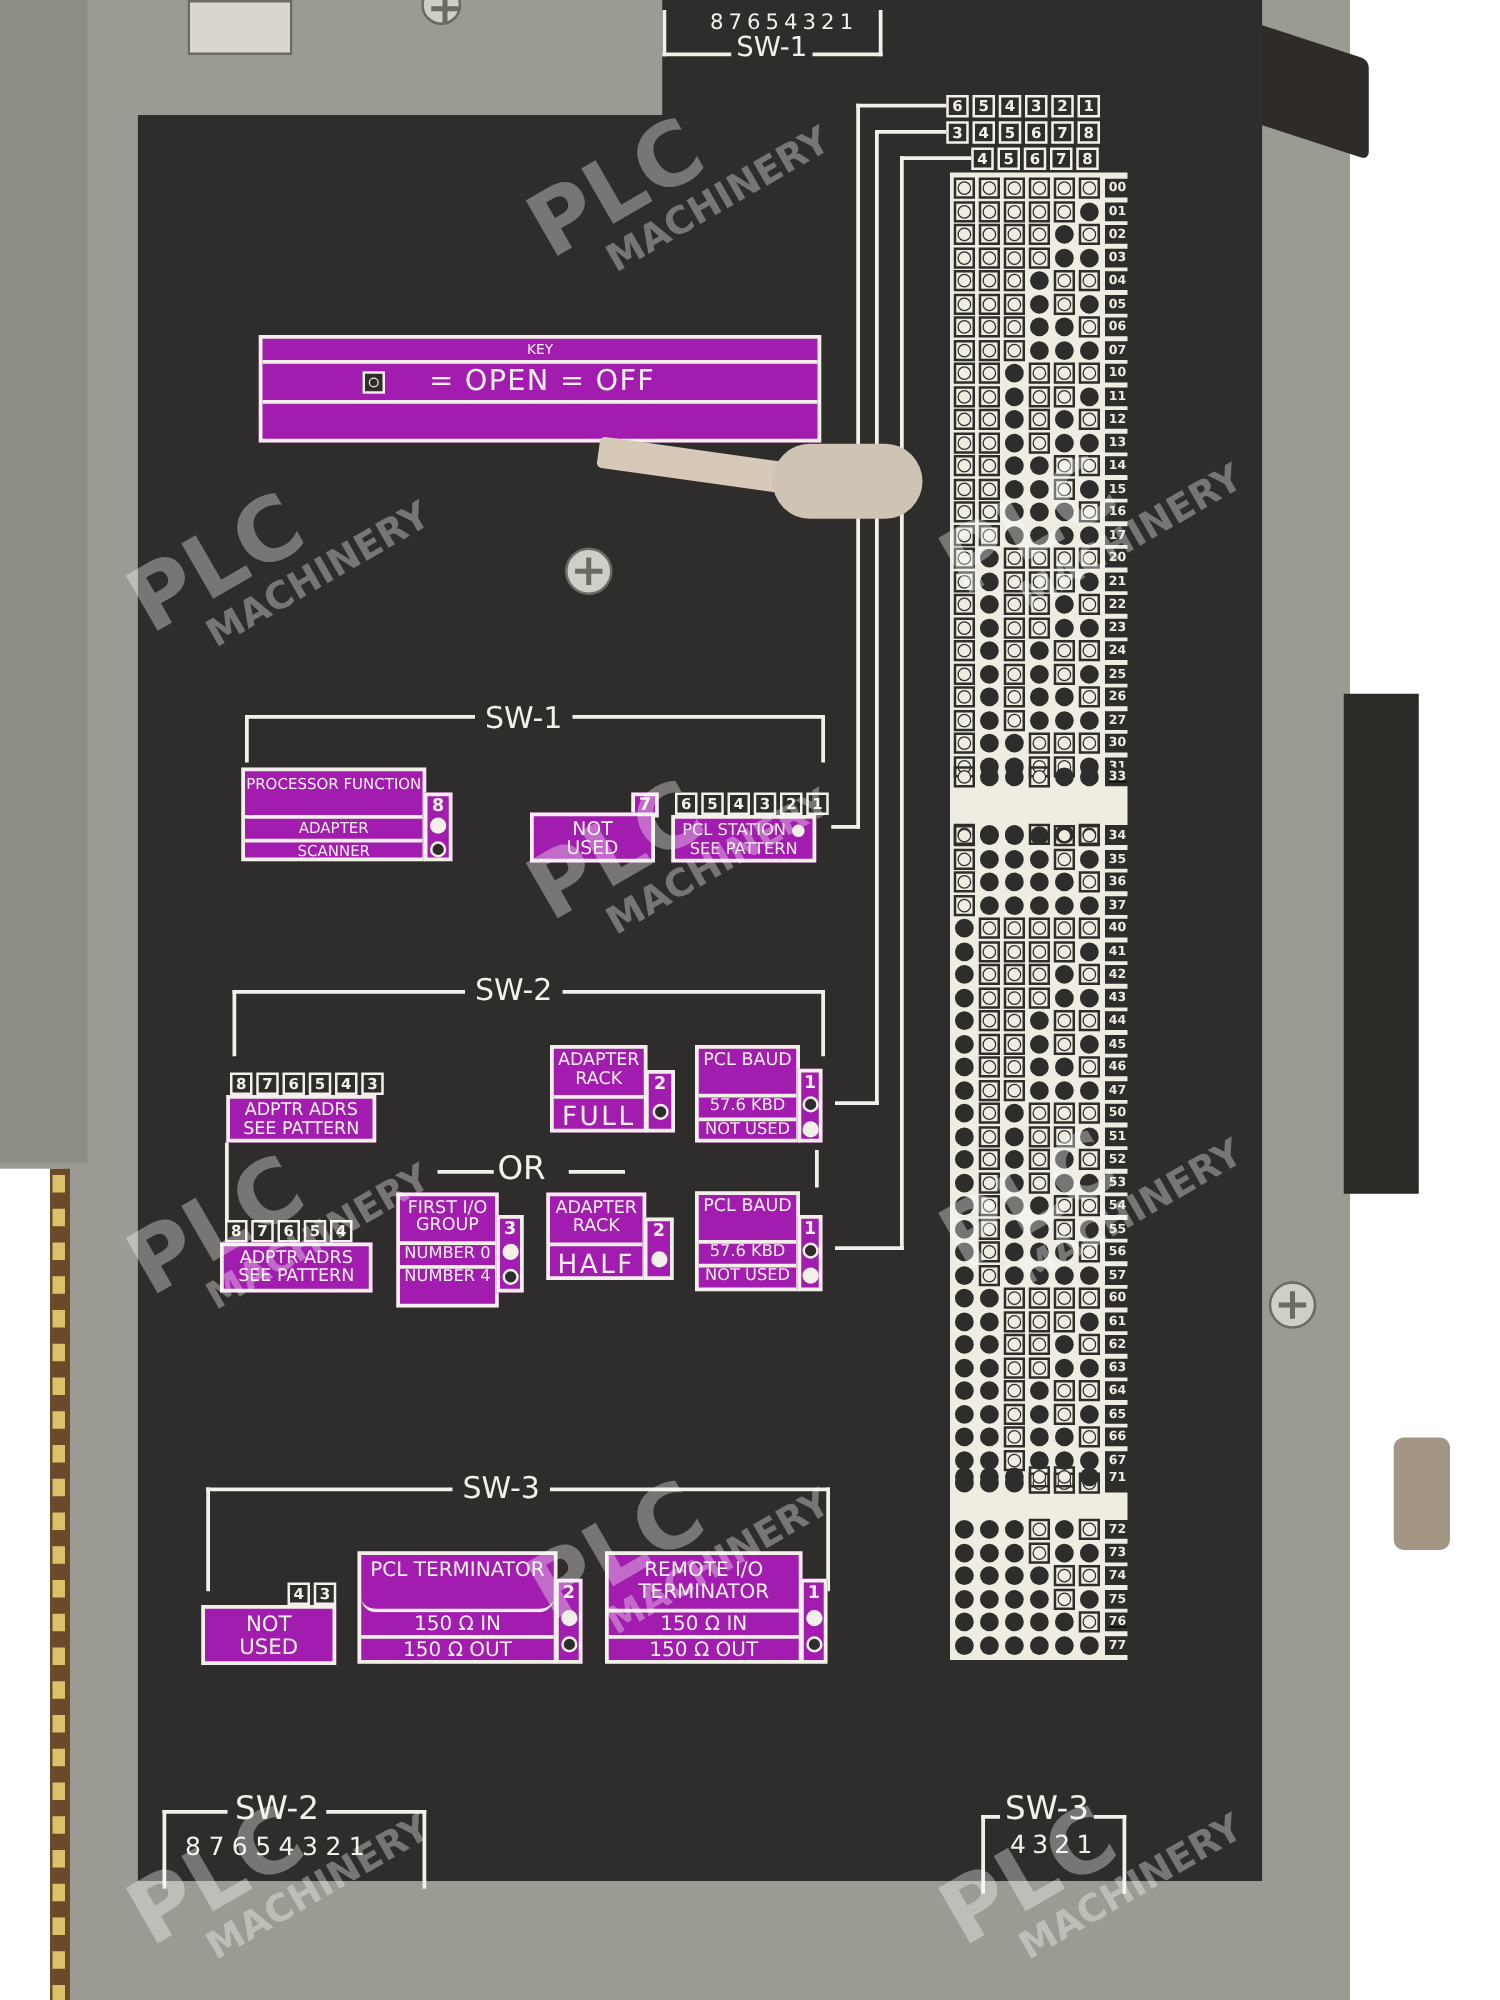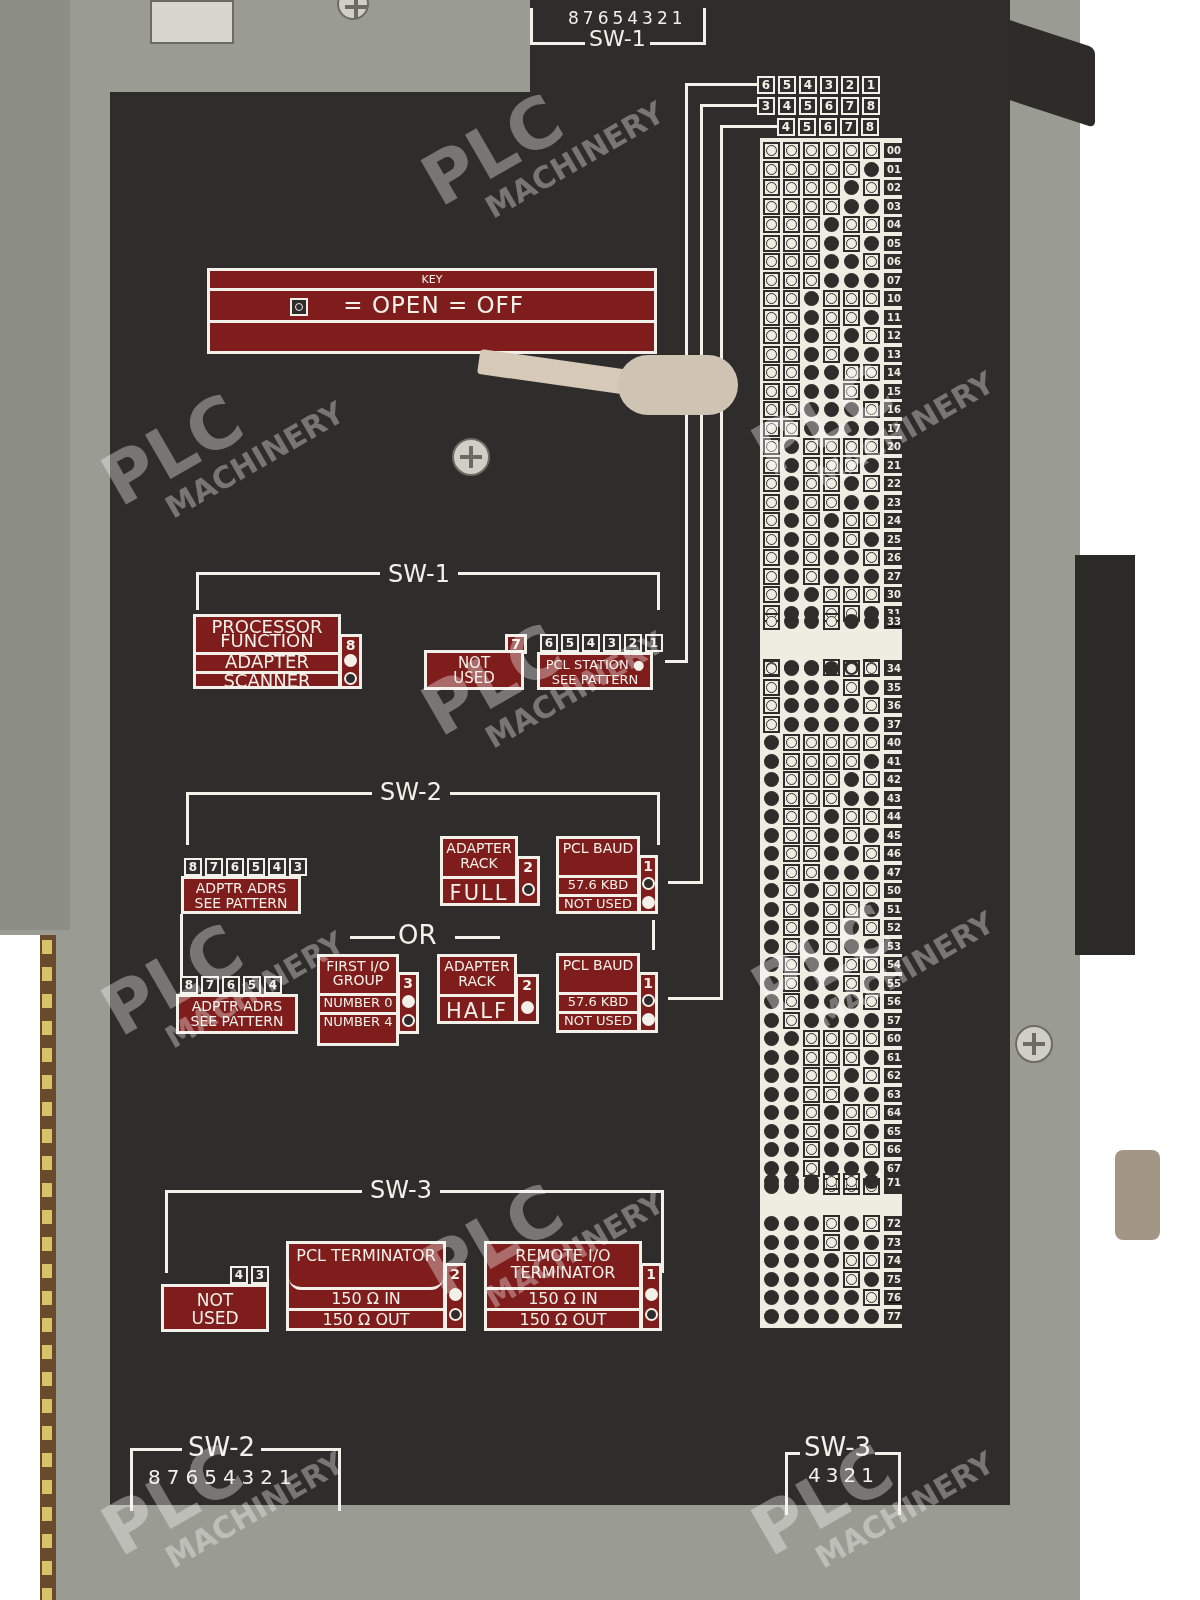--- a/index.html
+++ b/index.html
@@ -12,21 +12,21 @@
   .handle{position:absolute;left:985px;top:30px;width:110px;height:80px;background:#2e2b28;transform:skewY(18deg);border-radius:6px;}
   .top-bracket{position:absolute;left:150px;top:0;width:80px;height:40px;background:#d8d6cf;border:2px solid #6b6a63;}
   .right-conn{position:absolute;left:1075px;top:555px;width:60px;height:400px;background:#2b2a27;}
   .dsub{position:absolute;left:1115px;top:1150px;width:45px;height:90px;background:#a39684;border-radius:8px;}
   .panel{position:absolute;left:110px;top:0;width:900px;height:1505px;background:#2f2d2b;
          clip-path:polygon(420px 0,820px 0,820px 0,900px 0,900px 1505px,0 1505px,0 92px,420px 92px);}
   .panel-top{position:absolute;left:530px;top:0;width:400px;height:95px;background:#2f2d2b;}
   .lbl{position:absolute;color:#f2f0e8;white-space:nowrap;}
   .bracket{position:absolute;border:3px solid #f2f0e8;border-bottom:none;}
   .bracket-bottom{position:absolute;border:3px solid #f2f0e8;border-top:none;}
-  .box{position:absolute;border:3px solid #f2f0e8;background:#7f1d1d;color:#f2f0e8;text-align:center;box-sizing:border-box;}
+  .box{position:absolute;border:3px solid #f2f0e8;background:#a21caf;color:#f2f0e8;text-align:center;box-sizing:border-box;}
   .cell-row{position:absolute;display:flex;}
   .num-cell{width:14px;height:14px;border:2px solid #f2f0e8;background:#2f2d2b;color:#f2f0e8;font-size:12px;line-height:14px;text-align:center;font-weight:bold;margin-right:3px;}
   .dot{display:inline-block;width:13px;height:13px;border-radius:50%;}
   .dot.on{background:#f2f0e8;}
   .dot.off{background:#2f2d2b;border:2px solid #f2f0e8;box-sizing:border-box;}
   .sq{display:inline-block;width:14px;height:14px;border:2px solid #f2f0e8;background:#2f2d2b;position:relative;vertical-align:middle;}
   .sq::after{content:"";position:absolute;left:3px;top:3px;width:8px;height:8px;border-radius:50%;}
   .sq.open::after{background:#2f2d2b;border:1px solid #f2f0e8;box-sizing:border-box;}
   .sq.closed::after{background:#f2f0e8;}
   .pattern{position:absolute;left:760px;top:138px;width:142px;height:1190px;background:#efece2;}
@@ -112,21 +112,21 @@
   <div class="key-blade" style="left:160px;top:-25px;width:160px;transform:rotate(8deg);"></div>
   <div class="key-body" style="left:300px;top:-30px;"></div>
 </div>
 <div class="screw" style="left:452px;top:438px;"></div>
 <div class="screw" style="left:1015px;top:1025px;"></div>
 <div class="screw" style="left:337px;top:-12px;width:28px;height:28px;"></div>
 
 <div class="bracket" style="left:196px;top:572px;width:458px;height:35px;"></div>
 <div class="lbl" style="left:380px;top:560px;font-size:24px;background:#2f2d2b;padding:0 8px;">SW-1</div>
 
-<div class="box" style="left:193px;top:614px;width:148px;height:75px;font-size:18px;line-height:14px;">
+<div class="box" style="left:193px;top:614px;width:148px;height:75px;font-size:12px;line-height:14px;">
   <div style="height:32px;border-bottom:3px solid #f2f0e8;padding-top:3px;white-space:normal;">PROCESSOR FUNCTION</div>
   <div style="height:16px;border-bottom:3px solid #f2f0e8;">ADAPTER</div>
   <div style="height:16px;">SCANNER</div>
 </div>
 <div class="box" style="left:339px;top:634px;width:23px;height:55px;font-size:14px;">
   <div style="font-weight:bold;">8</div>
   <div class="dot on" style="margin-top:1px;"></div>
   <div class="dot off" style="margin-top:2px;"></div>
 </div>
 

